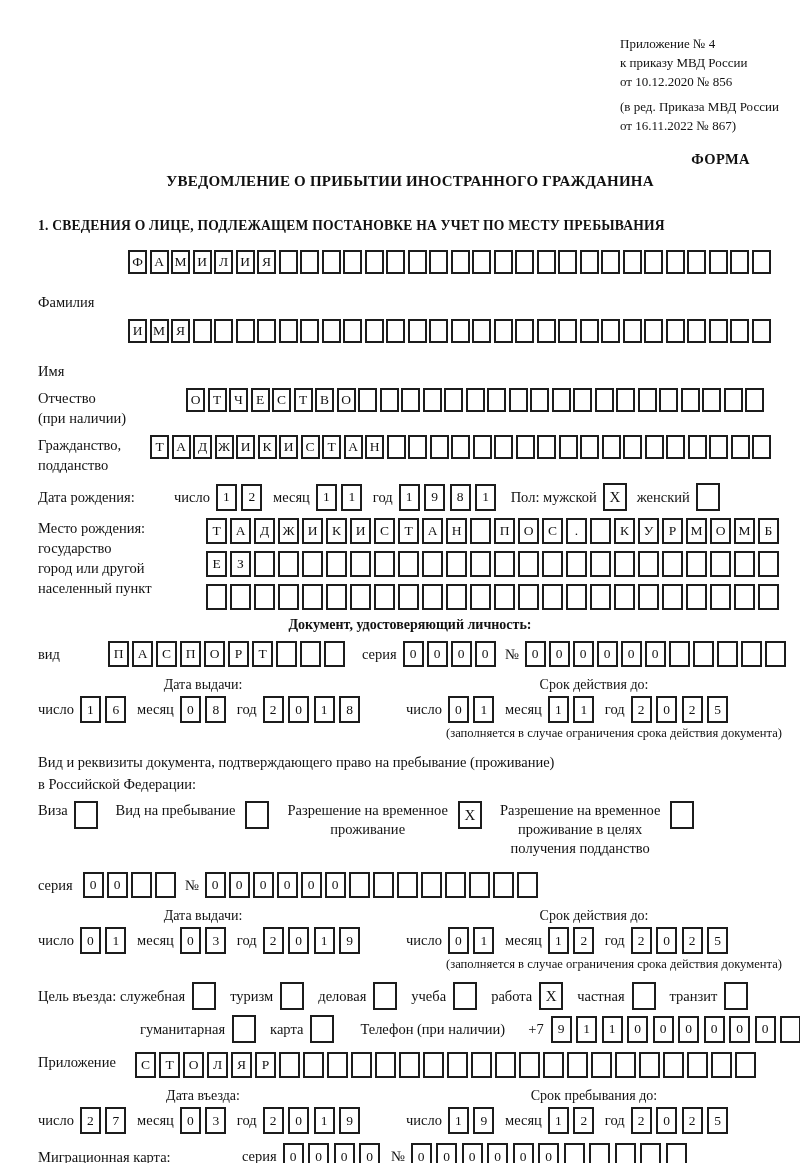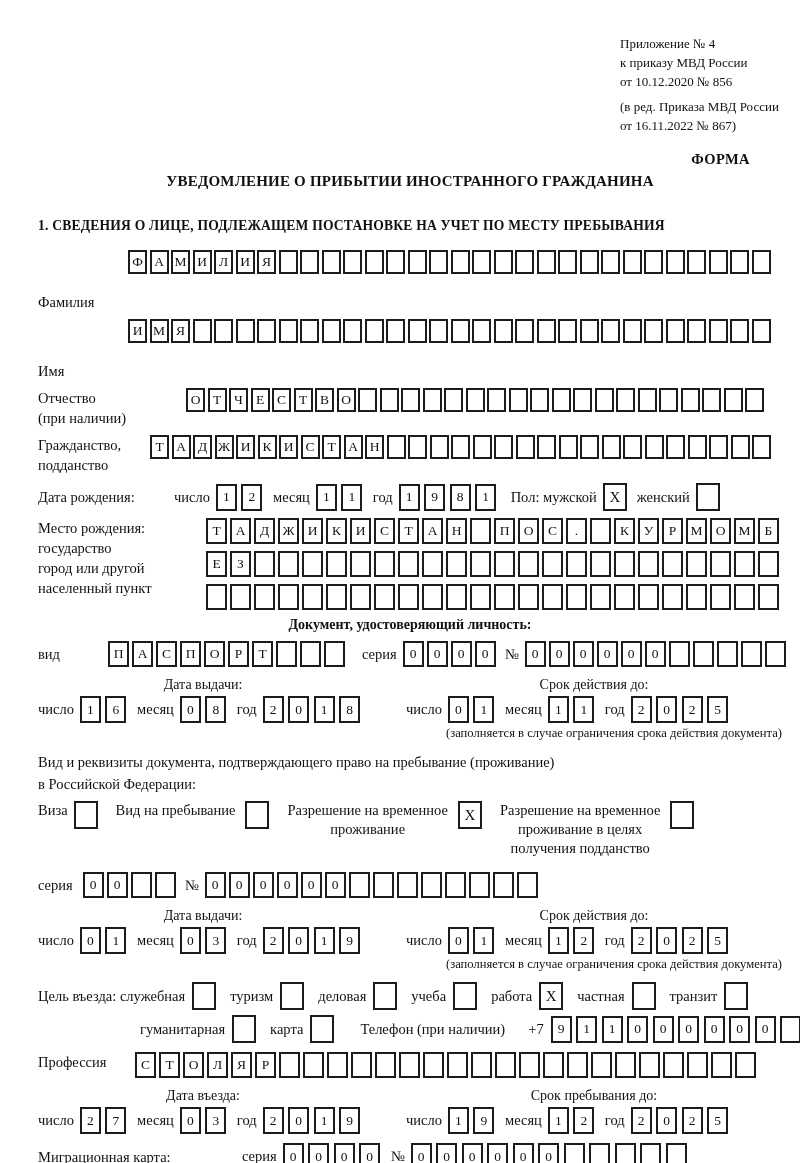--- a/index.html
+++ b/index.html
@@ -572,21 +572,21 @@
         <span class="box">0</span>
         <span class="box">0</span>
         <span class="box">0</span>
         <span class="box">0</span>
         <span class="box">0</span>
         <span class="box"></span>
       </div>
   </div>
 
   <div class="row">
-    <span class="lbl w97">Профессия</span>
+    <span class="lbl w97">Приложение</span>
     <div class="boxes md">
         <span class="box">С</span>
         <span class="box">Т</span>
         <span class="box">О</span>
         <span class="box">Л</span>
         <span class="box">Я</span>
         <span class="box">Р</span>
         <span class="box"></span>
         <span class="box"></span>
         <span class="box"></span>

